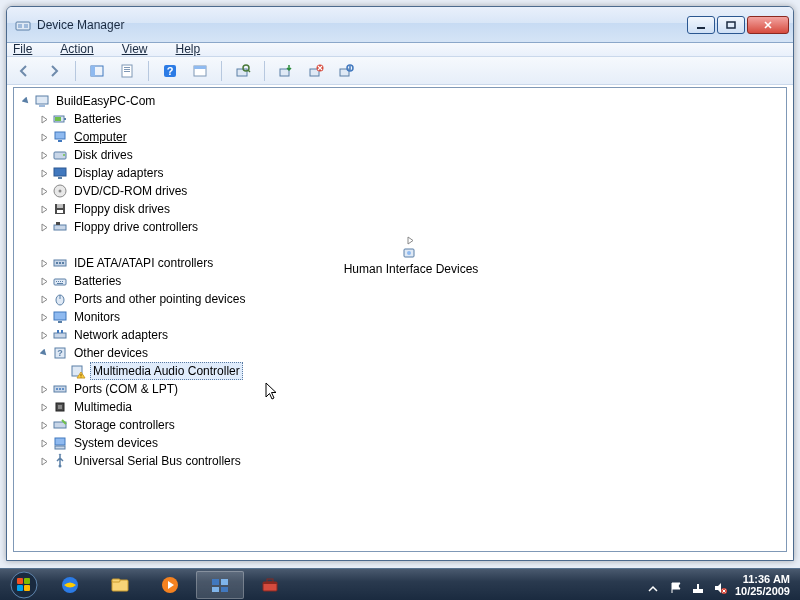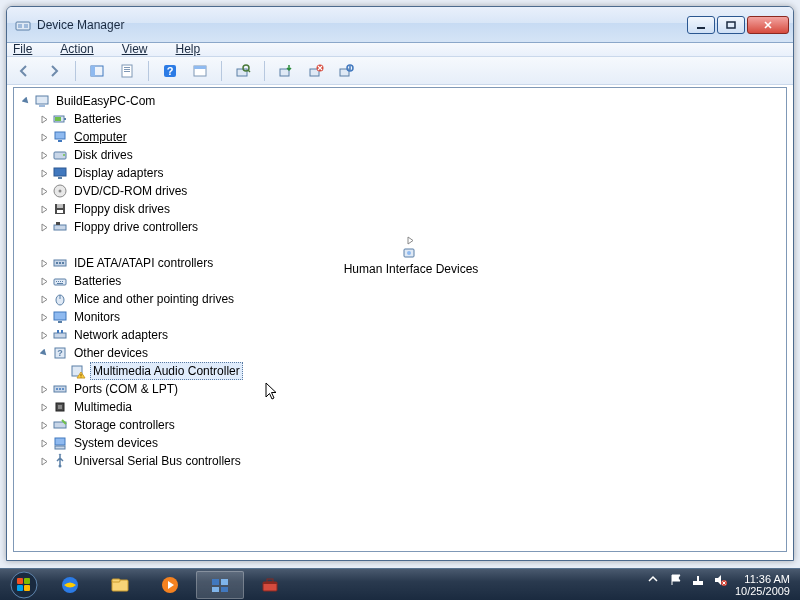--- a/index.html
+++ b/index.html
@@ -29,21 +29,21 @@
 .expander { width: 12px; height: 12px; display: inline-flex; align-items: center; justify-content: center; margin-right: 2px; }
 .expander svg { width: 9px; height: 9px; }
 .node-icon { width: 16px; height: 16px; margin-right: 4px; display: inline-flex; align-items: center; justify-content: center; }
 .node-label { padding: 1px 2px; }
 .node-selected .node-label { border: 1px dotted #597ba3; background: #e0ecfb; }
 
 .taskbar { position: absolute; bottom: 0; left: 0; right: 0; height: 32px; background: linear-gradient(to bottom, #4a5a6f 0%, #2a3a4f 40%, #1a2a3f 100%); display: flex; align-items: center; padding: 0 4px; border-top: 1px solid #56718f; }
 .startbtn { width: 40px; height: 32px; display: flex; align-items: center; justify-content: center; }
 .tbitem { width: 48px; height: 28px; margin-left: 2px; display: flex; align-items: center; justify-content: center; border-radius: 2px; }
 .tbitem.active { background: rgba(255,255,255,0.15); box-shadow: inset 0 0 0 1px rgba(255,255,255,0.25); }
-.tray { margin-left: auto; display: flex; align-items: flex-start; gap: 8px; color: #fff; font-size: 11px; padding-right: 6px; }
+.tray { margin-left: auto; display: flex; align-items: flex-end; gap: 8px; color: #fff; font-size: 11px; padding-right: 6px; font-weight: bold; }
 .clock { text-align: right; line-height: 12px; }
 .notifarrow { width: 14px; height: 14px; }
 
 .cursor { position: absolute; top: 382px; left: 265px; pointer-events: none; }
 </style>
 </head>
 <body>
 
 <div class="window">
   <div class="titlebar">
@@ -319,21 +319,21 @@
           <svg viewBox="0 0 9 9">
             <path d="M2 1 L7 4.5 L2 8 Z" fill="none" stroke="#888"></path>
           </svg>
         </span>
         <span class="node-icon">
           <svg width="16" height="16" viewBox="0 0 16 16">
             <ellipse cx="8" cy="9" rx="4" ry="5" fill="#dfe9f5" stroke="#5a7fa6"></ellipse>
             <line x1="8" y1="4" x2="8" y2="8" stroke="#5a7fa6"></line>
           </svg>
         </span>
-        <span class="node-label">Mice and other pointing drives</span>
+        <span class="node-label">Ports and other pointing devices</span>
       </div>
       <div class="tree-node" style="padding-left: 22px;">
         <span class="expander">
           <svg viewBox="0 0 9 9">
             <path d="M2 1 L7 4.5 L2 8 Z" fill="none" stroke="#888"></path>
           </svg>
         </span>
         <span class="node-icon">
           <svg width="16" height="16" viewBox="0 0 16 16">
             <rect x="2" y="3" width="12" height="8" fill="#8fbaf0" stroke="#4178be"></rect>

